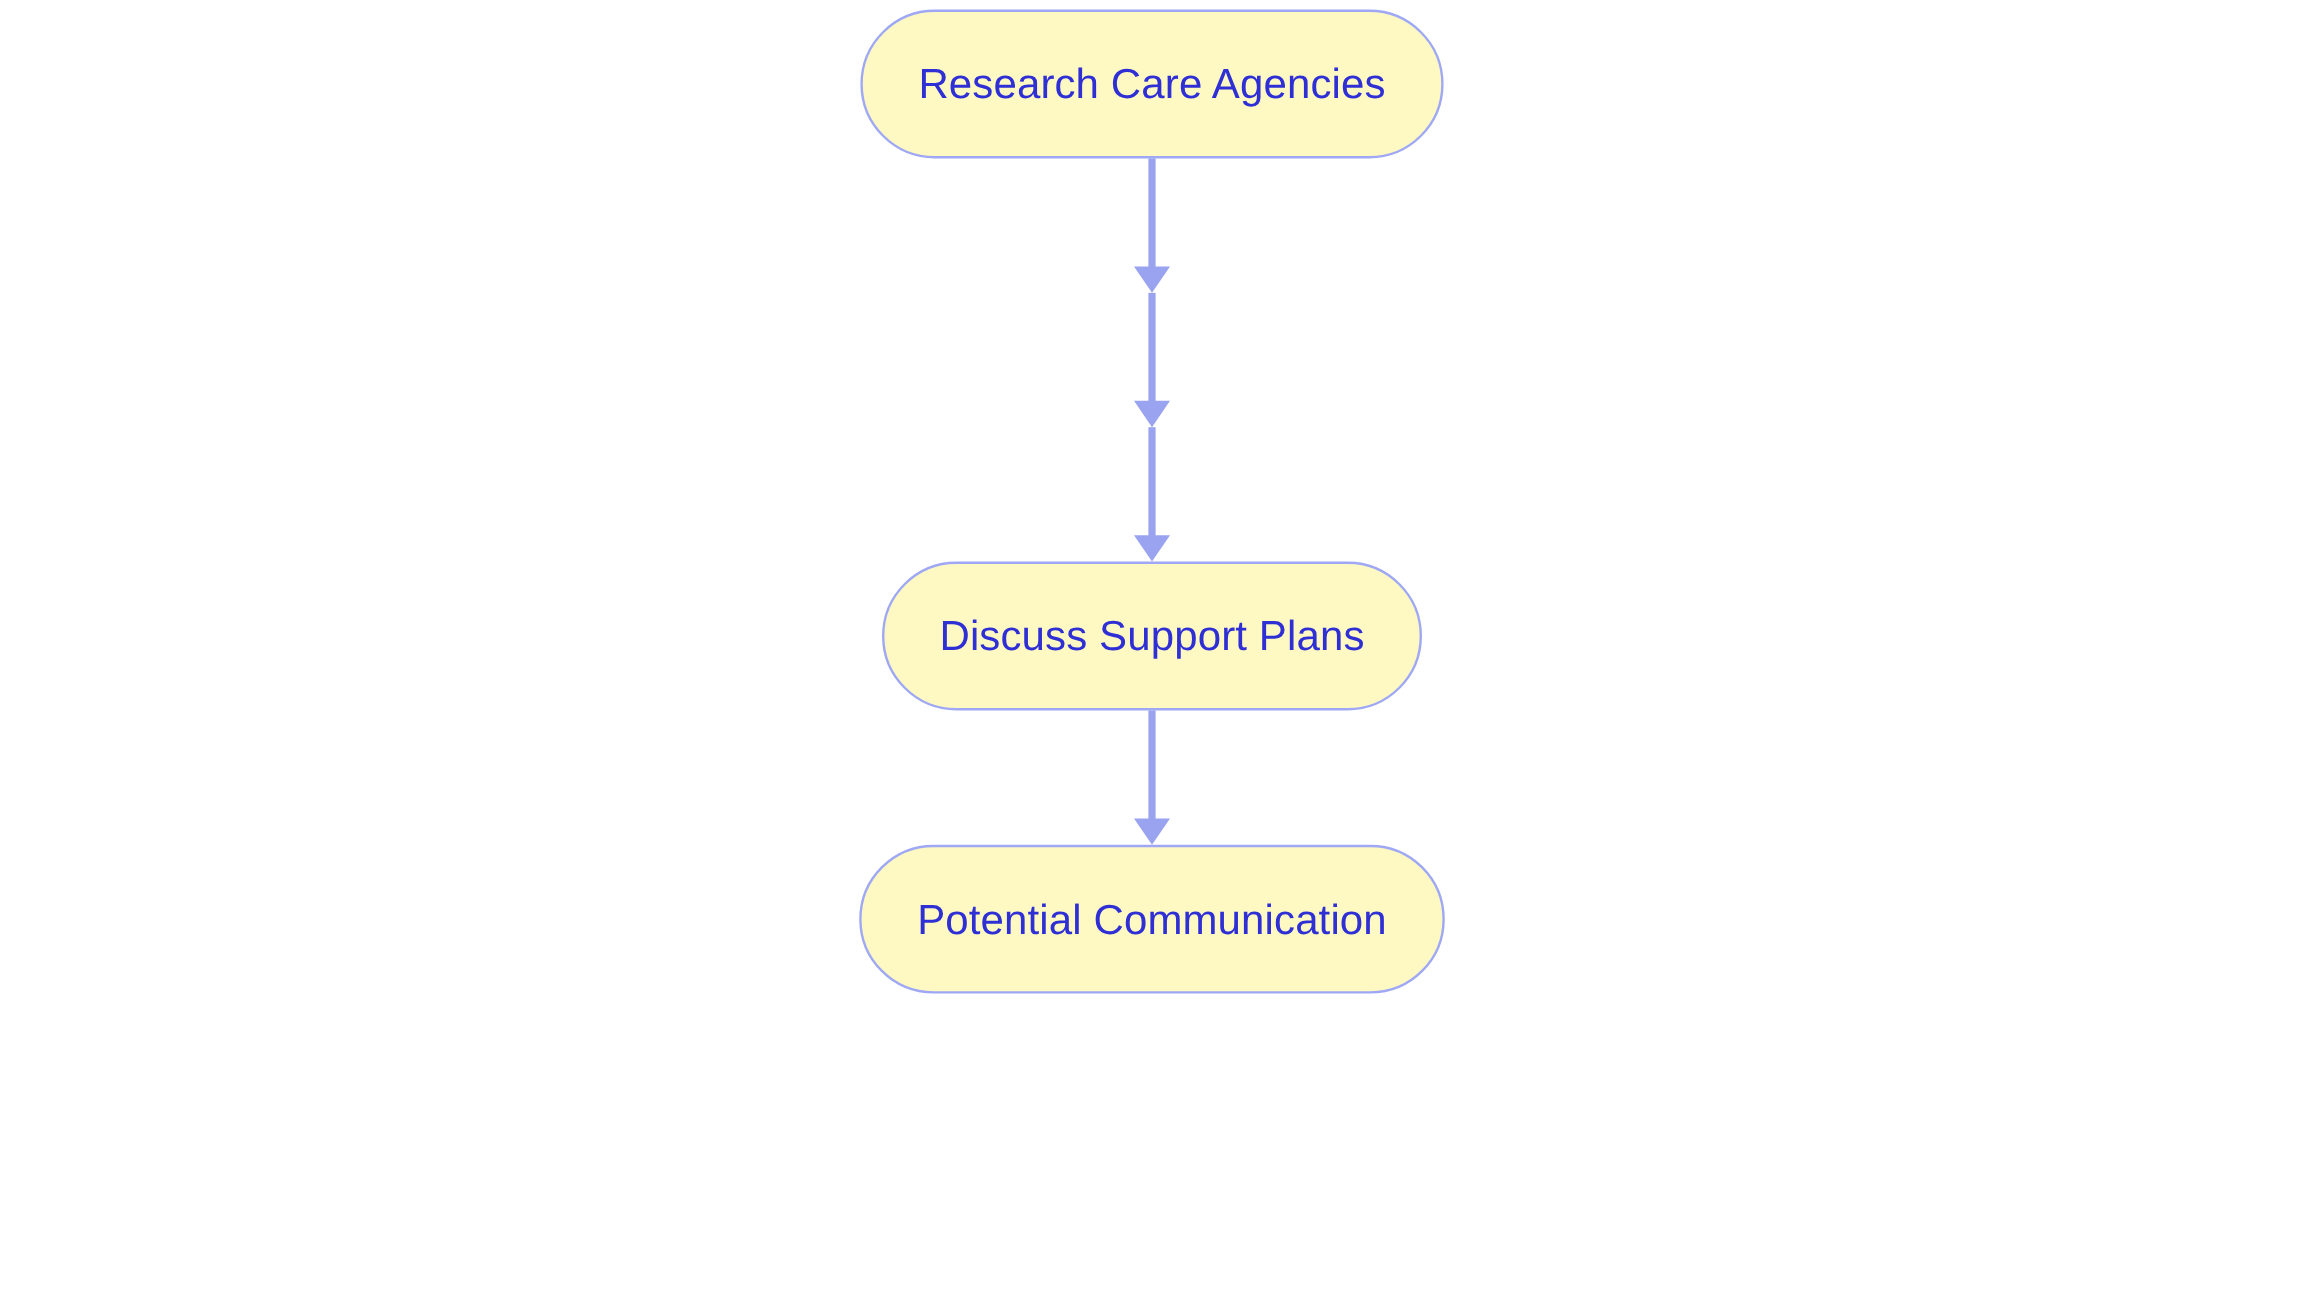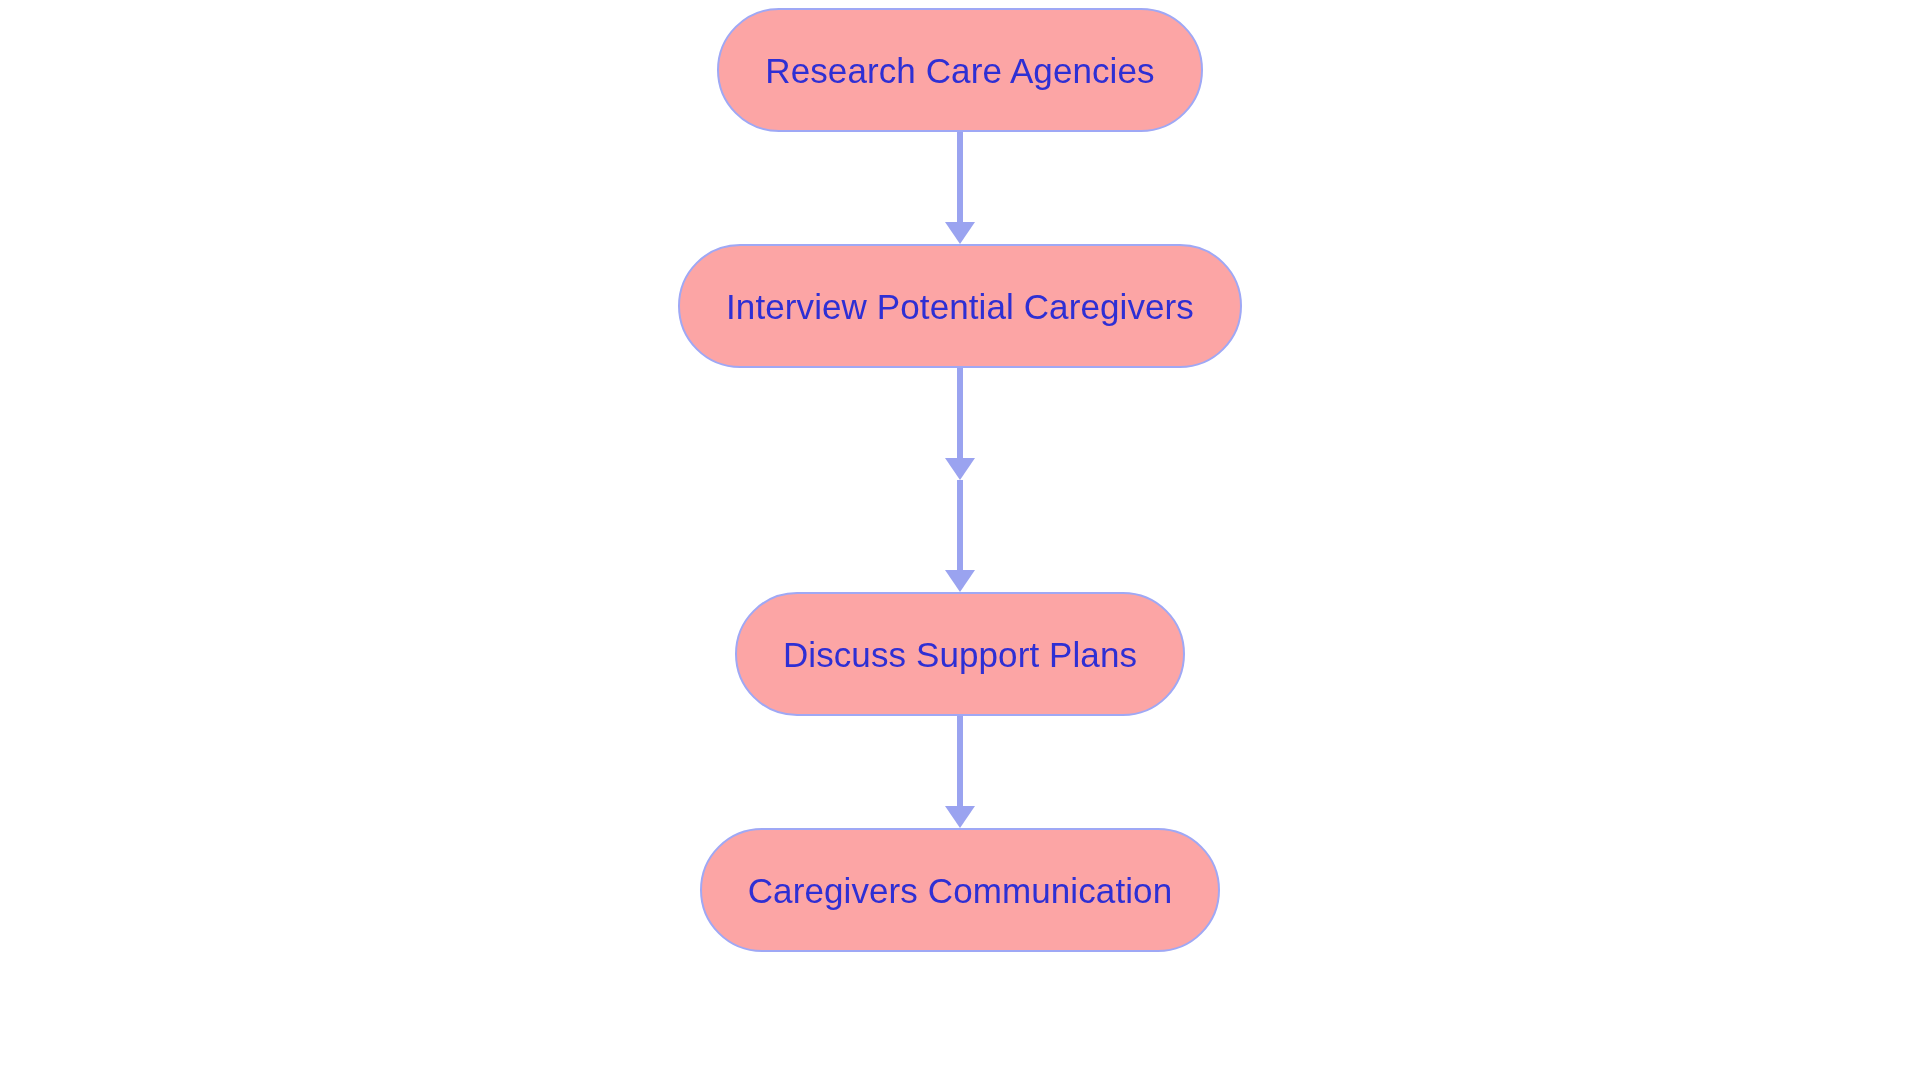--- a/index.html
+++ b/index.html
@@ -30,21 +30,21 @@
     display: flex;
     flex-direction: column;
     align-items: center;
     justify-content: flex-start;
   }
 
   .node {
     box-sizing: border-box;
     height: 124px;
     border-radius: 62px;
-    background: #fca5a5;
+    background: #fef9c3;
     border: 2px solid #9fa8f5;
     display: flex;
     align-items: center;
     justify-content: center;
     padding: 0 46px;
     flex: 0 0 auto;
   }
 
   .node-label {
     color: #2e2fd4;
@@ -98,23 +98,20 @@
 
     <div class="node">
       <span class="node-label">Research Care Agencies</span>
     </div>
 
     <div class="connector gap-1">
       <div class="connector-line"></div>
       <div class="connector-head"></div>
     </div>
 
-    <div class="node">
-      <span class="node-label">Interview Potential Caregivers</span>
-    </div>
 
     <div class="connector gap-2">
       <div class="connector-line"></div>
       <div class="connector-head"></div>
     </div>
 
 
     <div class="connector gap-3">
       <div class="connector-line"></div>
       <div class="connector-head"></div>
@@ -123,17 +120,17 @@
     <div class="node">
       <span class="node-label">Discuss Support Plans</span>
     </div>
 
     <div class="connector gap-4">
       <div class="connector-line"></div>
       <div class="connector-head"></div>
     </div>
 
     <div class="node">
-      <span class="node-label">Caregivers Communication</span>
+      <span class="node-label">Potential Communication</span>
     </div>
 
   </div>
 </div>
 
 </body></html>

